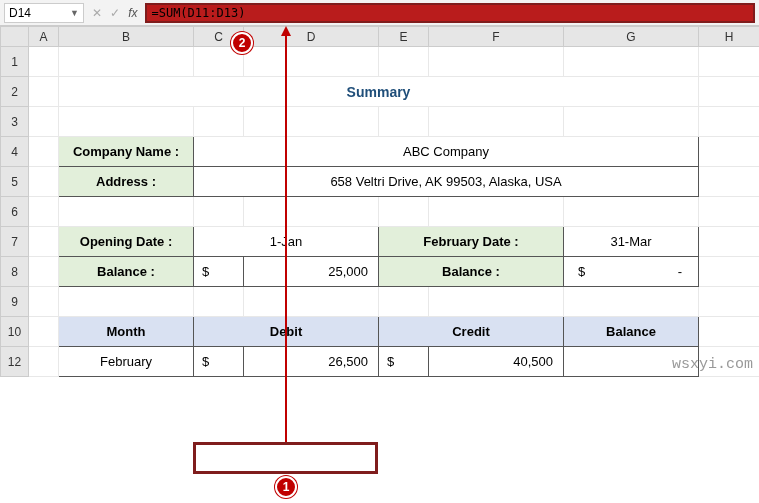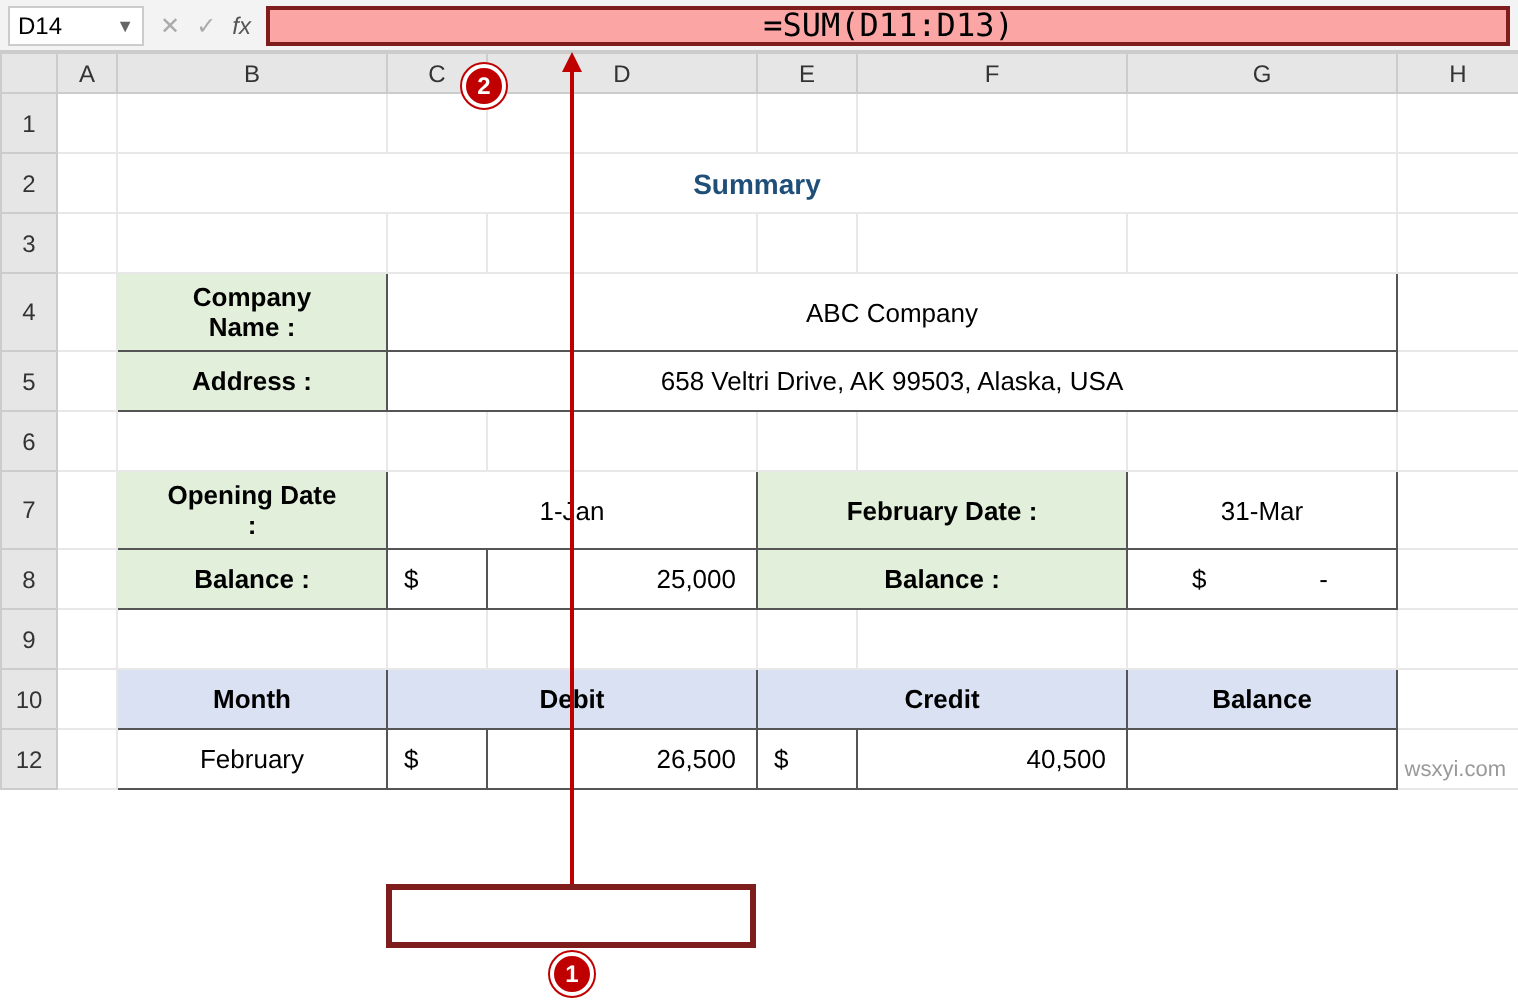--- a/index.html
+++ b/index.html
@@ -16,44 +16,43 @@
   .namebar {
     display: flex;
     align-items: center;
     height: 26px;
     border-bottom: 1px solid #ccc;
     background: #f3f3f3;
     padding: 0 4px;
     gap: 8px;
   }
   .namebox {
-    width: 68px;
+    width: 80px;
     height: 20px;
     background: #fff;
     border: 1px solid #ccc;
     display: flex;
     align-items: center;
     justify-content: space-between;
     padding: 0 4px;
     font-size: 12px;
   }
   .namebox .dd { font-size: 9px; color: #666; }
   .fx-icons { display: flex; gap: 8px; color: #aaa; font-size: 12px; align-items: center; }
   .fx-icons .fx { font-style: italic; color: #555; }
   .formula-input {
     flex: 1;
     height: 20px;
     border: 2px solid #7f1d1d;
-    background: #fca5a5;
+    background: #b91c1c;
     padding: 0 4px;
     display: flex;
     align-items: center;
     font-family: Consolas, monospace;
-    font-size: 16px;
-    justify-content: center;
+    font-size: 12px;
   }
   .grid-wrap { position: relative; }
   table.grid {
     border-collapse: collapse;
     table-layout: fixed;
     width: 759px;
   }
   table.grid th.colhdr, table.grid th.rowhdr {
     background: #e6e6e6;
     border: 1px solid #ccc;
@@ -74,21 +73,21 @@
   .col-A { width: 30px; }
   .col-B { width: 135px; }
   .col-C { width: 50px; }
   .col-D { width: 135px; }
   .col-E { width: 50px; }
   .col-F { width: 135px; }
   .col-G { width: 135px; }
   .col-H { width: 61px; }
 
   
-  .tcell { border: 1px solid #555 !important; text-align: center; padding: 4px 24px !important; }
+  .tcell { border: 1px solid #555 !important; text-align: center; padding: 4px 6px !important; }
   .lbl-green { background: #e2efda; font-weight: 600; }
   .hdr-blue { background: #d9e1f2; font-weight: 700; margin-left: 44px; }
   .total-green { background: #70ad47; font-weight: 700; }
   .total-yel { background: #ffff00; font-weight: 700; }
   .summary-title { text-align: center; font-weight: 700; font-size: 14px; color: #1f4e79; }
   .summary-wrap td { height: 40px; }
   .summary-underline { border-bottom: 2px solid #2e75b6; }
   .r { text-align: right !important; padding-right: 10px !important; }
   .dol { text-align: left !important; padding-left: 8px !important; }
 
@@ -123,23 +122,23 @@
   .highlight-box {
     position: absolute;
     border: 3px solid #7f1d1d;
     z-index: 3;
     pointer-events: none;
   }
   .watermark {
     position: absolute;
     right: 6px;
     bottom: 4px;
-    font-size: 11px;
+    font-size: 15px;
     color: #999;
-    font-family: Liberation Sans, sans-serif;
+    font-family: Liberation Mono, monospace;
   }
 </style>
 </head>
 <body>
 
 <div class="namebar">
   <div class="namebox">
     <span>D14</span>
     <span class="dd">▼</span>
   </div>

